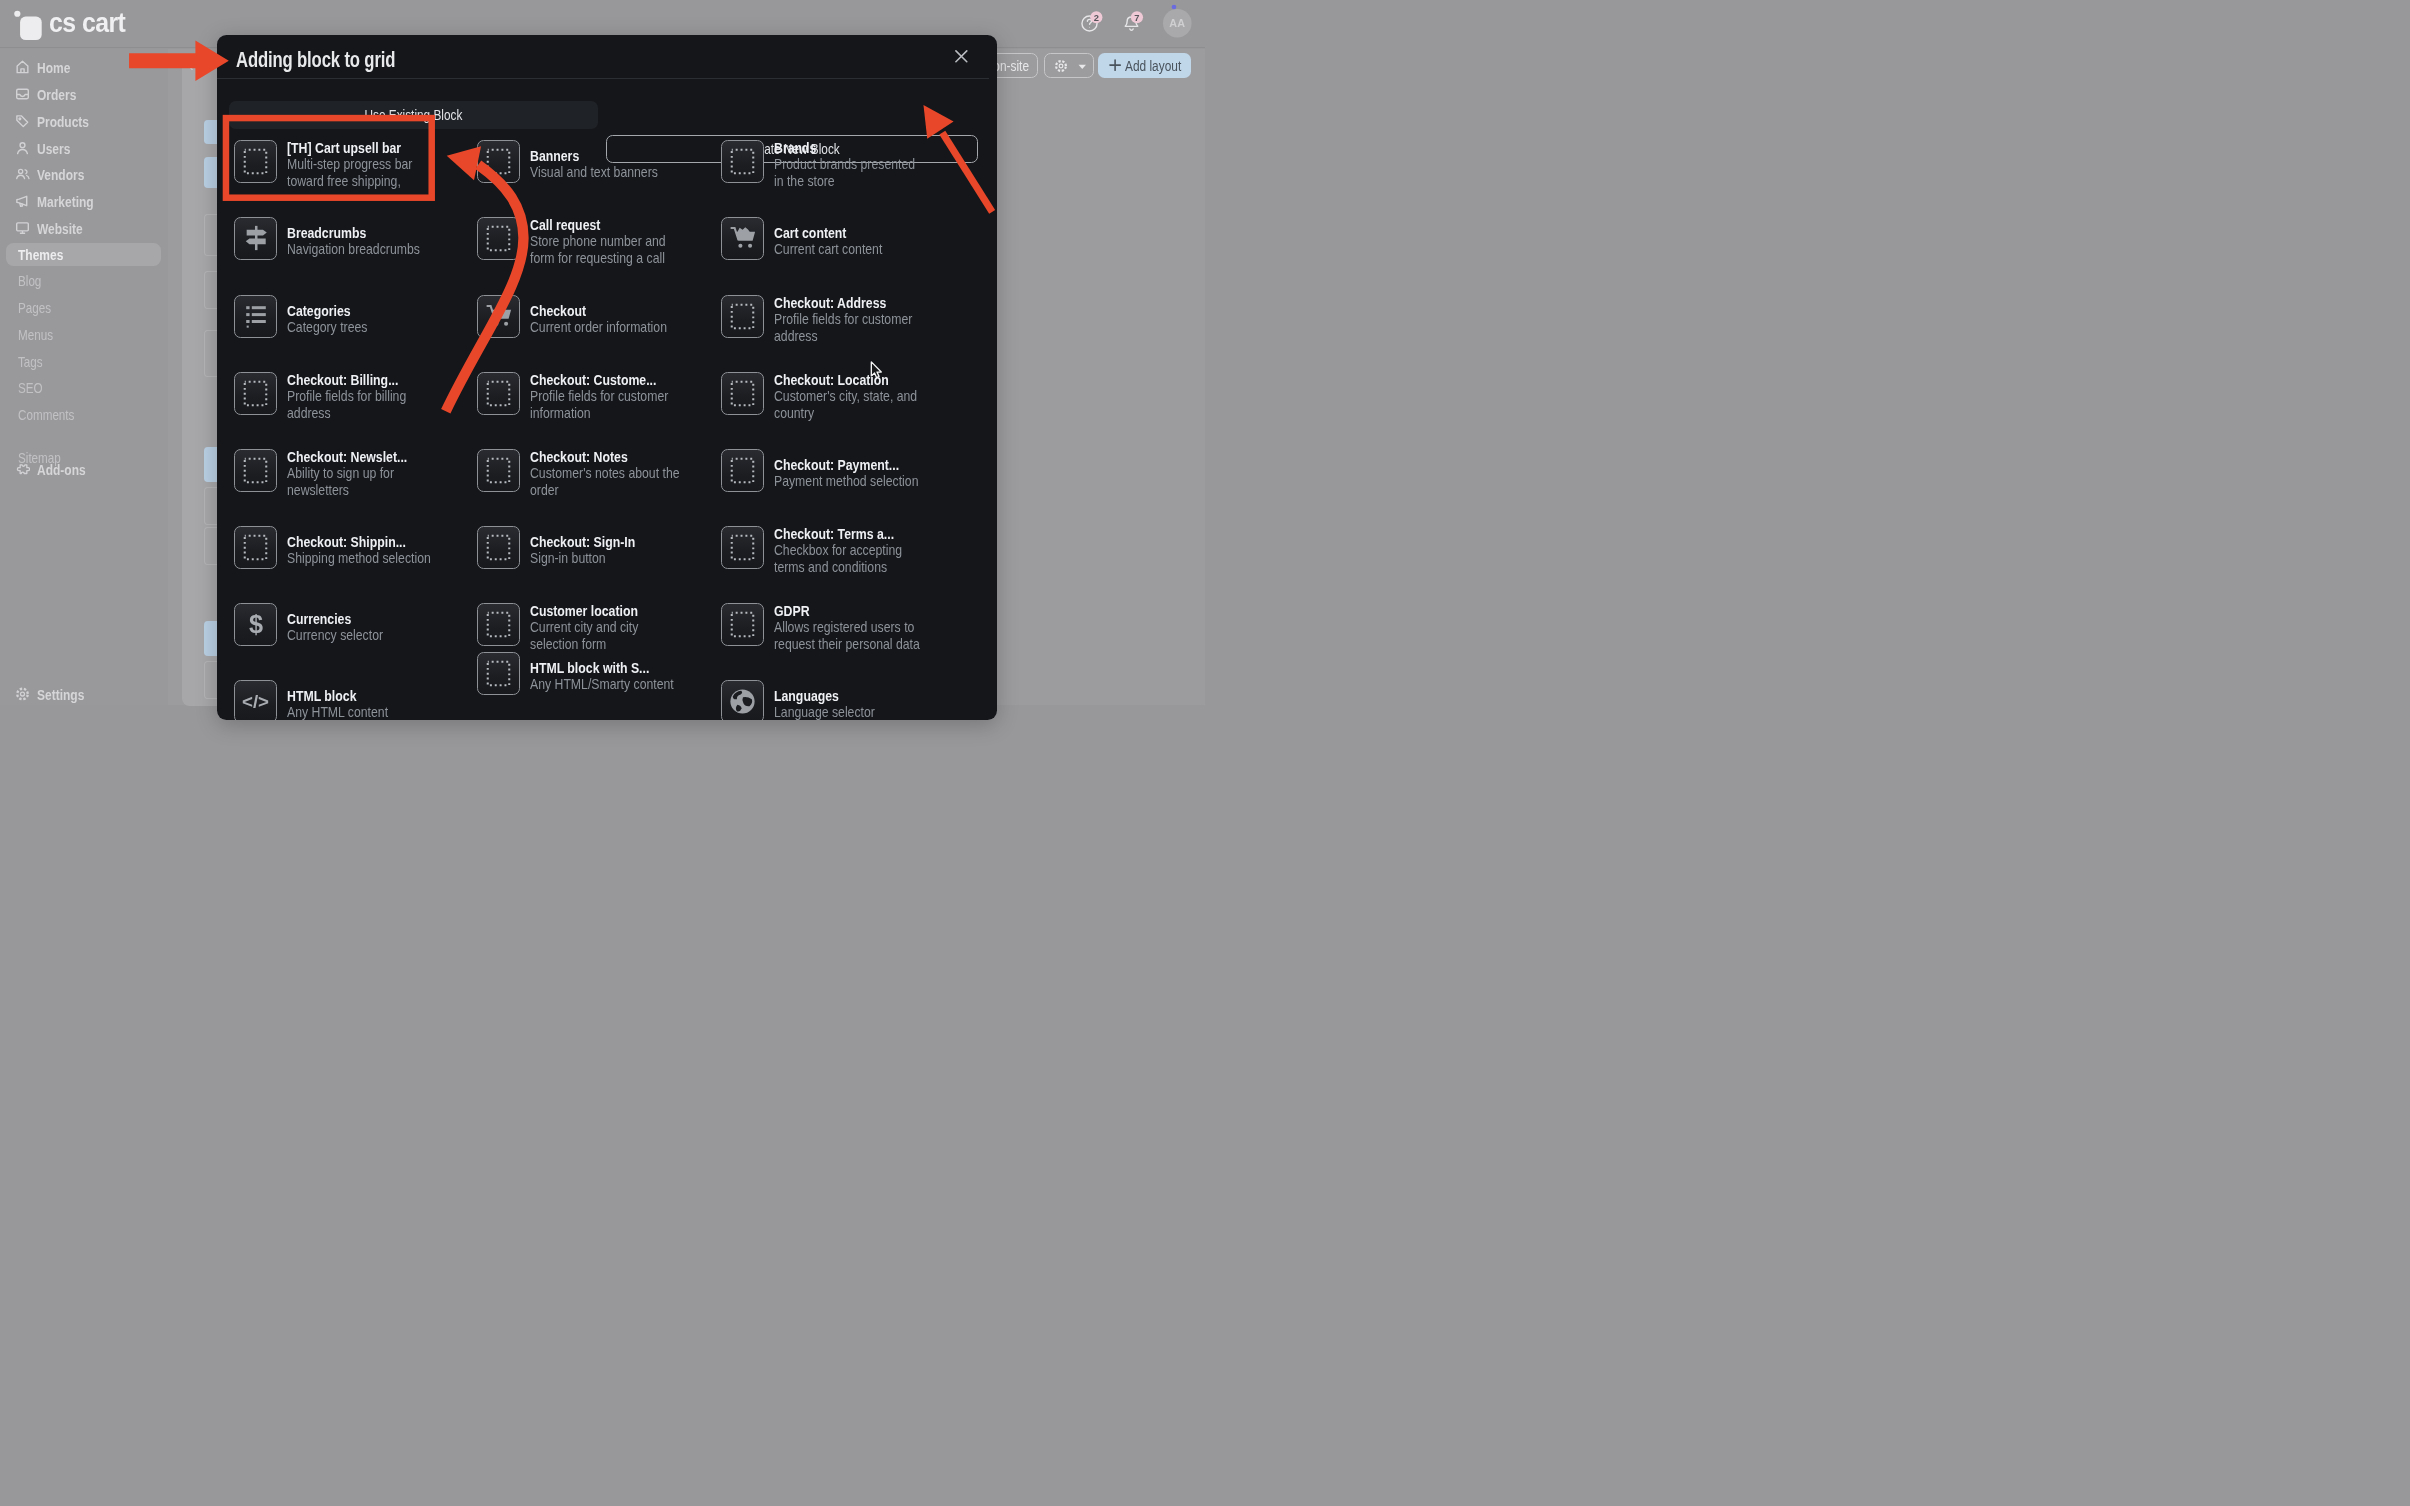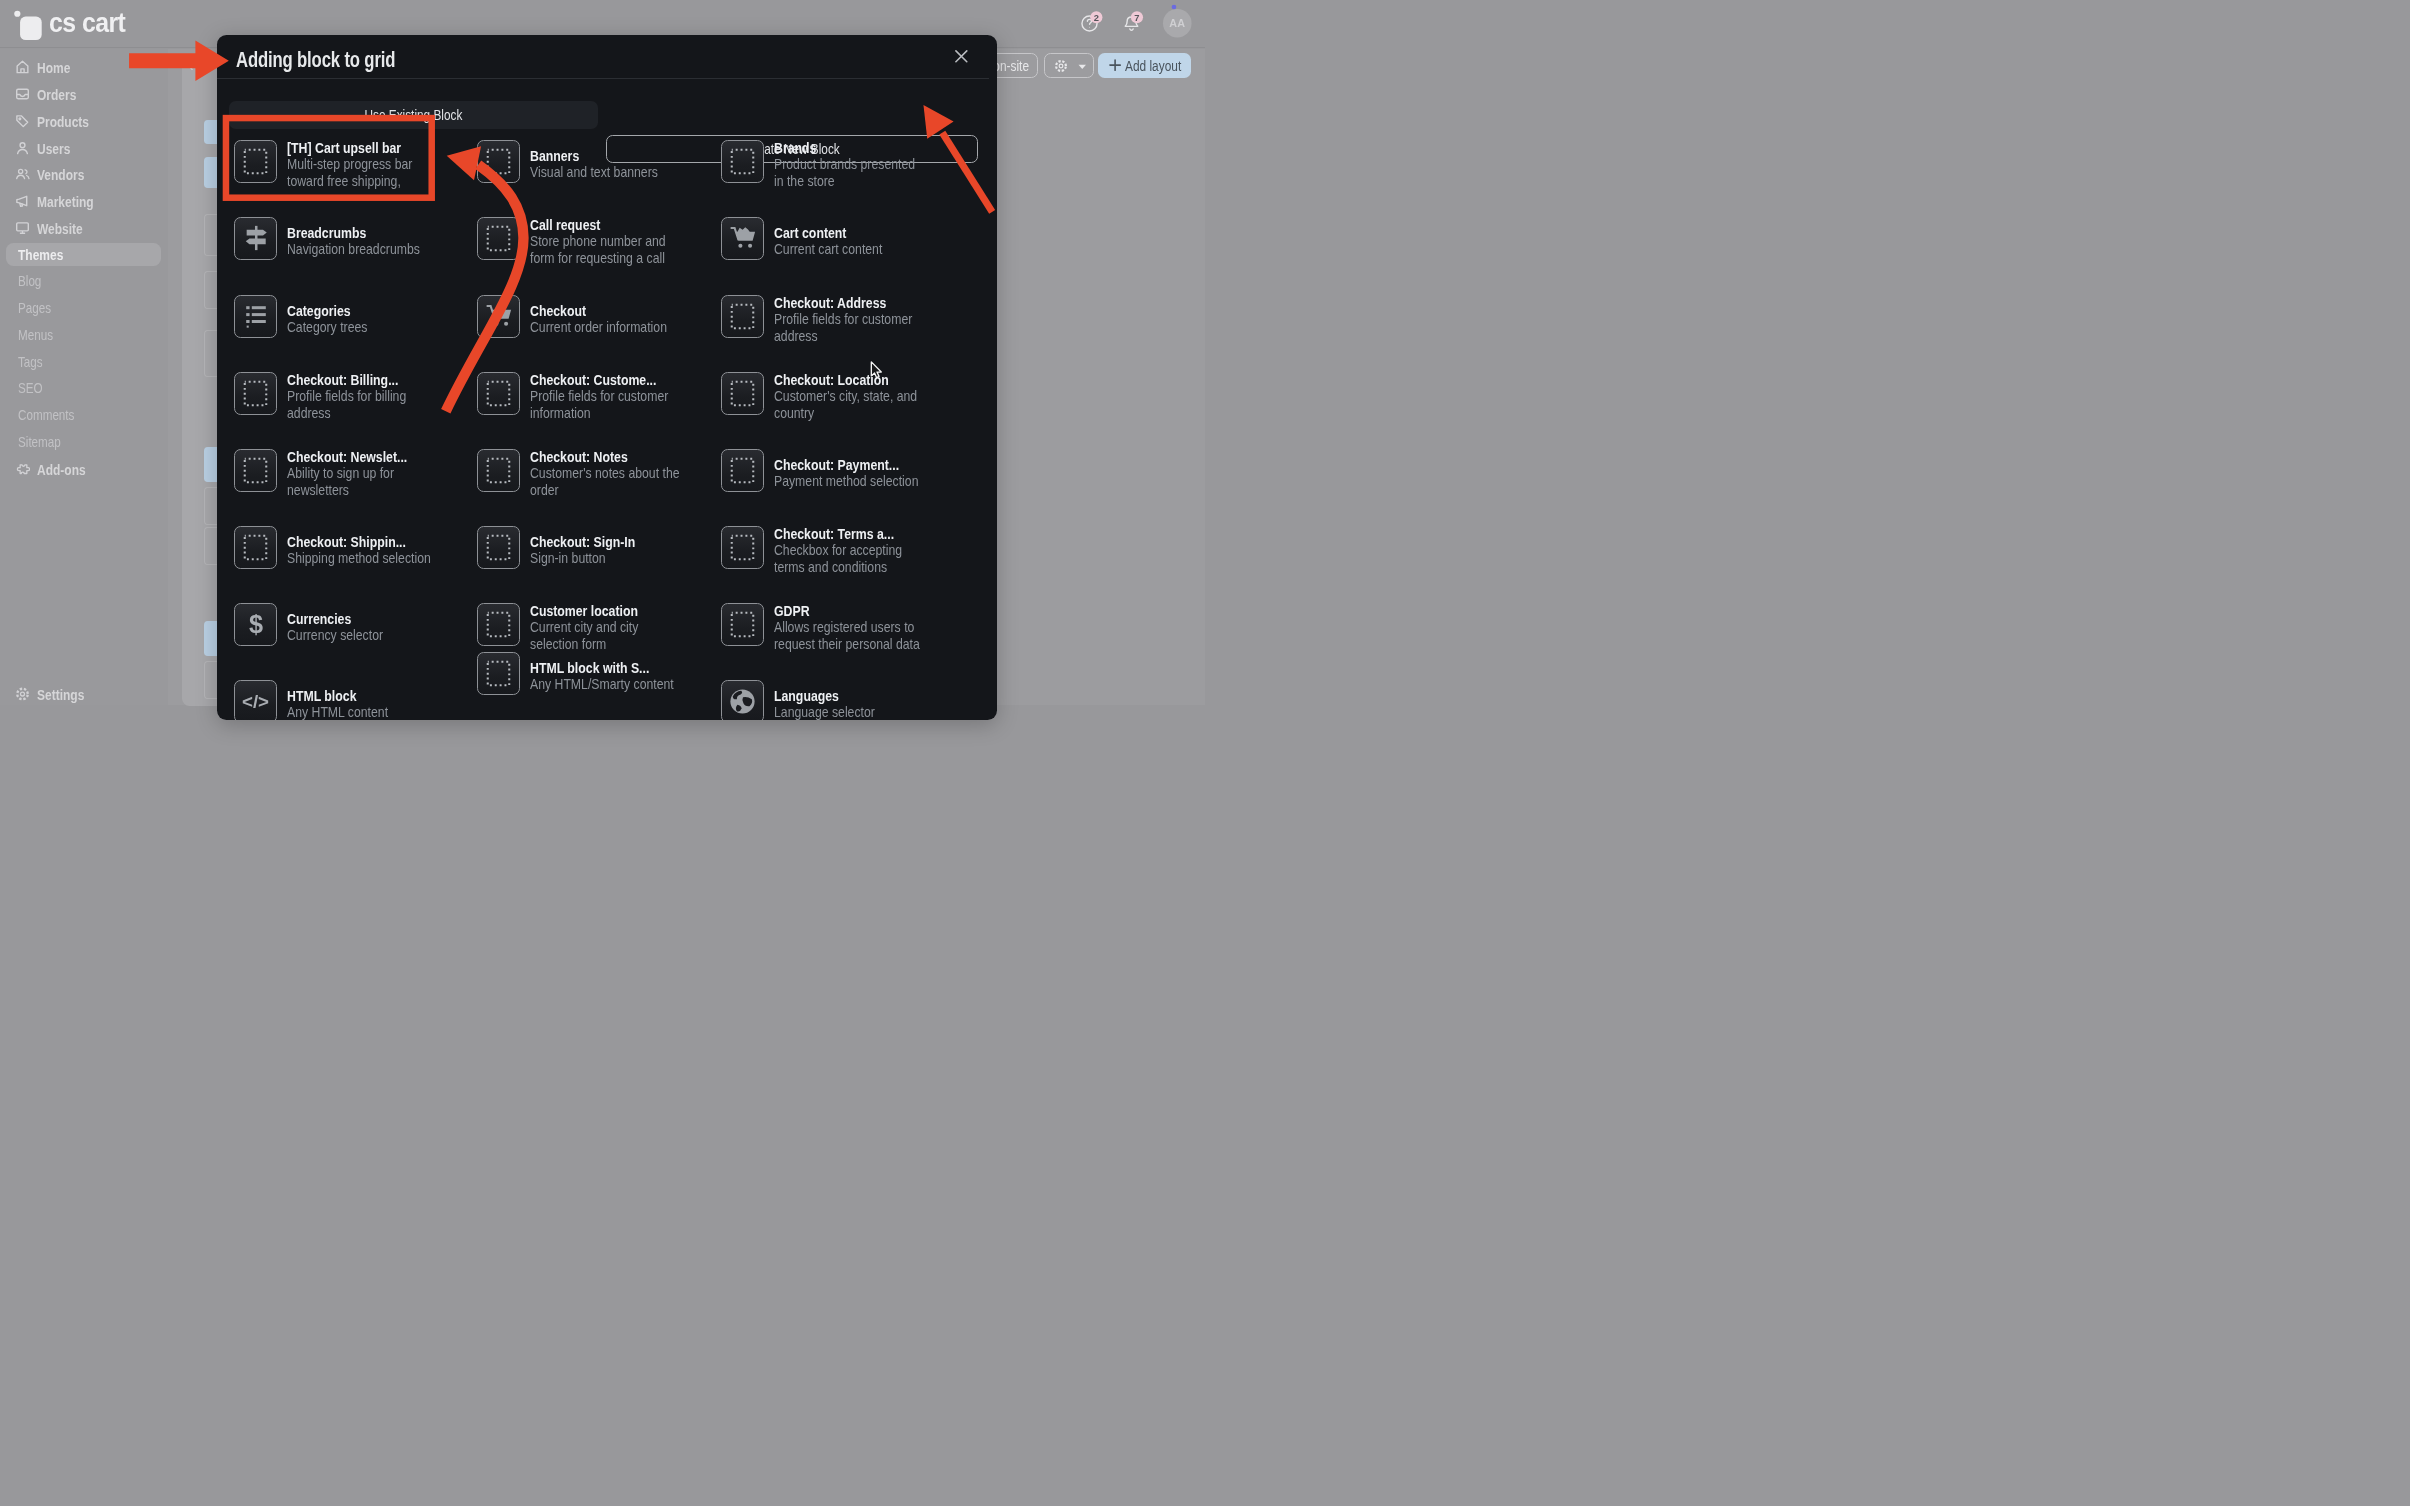--- a/index.html
+++ b/index.html
@@ -169,21 +169,21 @@
       </div>
     <div class="navsub abs" style="top:348px">
         <span class="lb">Tags</span>
       </div>
     <div class="navsub abs" style="top:374px">
         <span class="lb">SEO</span>
       </div>
     <div class="navsub abs" style="top:401px">
         <span class="lb">Comments</span>
       </div>
-    <div class="navsub abs" style="top:428px">
+    <div class="navsub abs" style="top:444px">
         <span class="lb">Sitemap</span>
       </div>
     <div class="navitem abs" style="top:455px">
         <svg class="ic" viewBox="0 0 16 16" fill="none" stroke="currentColor" stroke-width="1.4" stroke-linejoin="round">
           <path d="M5 2 h2 a1.55 1.55 0 0 0 3.1 0 H12.1 V5.1 h1.4 a1.55 1.55 0 0 1 0 3.1 h-1.4 V11.3 H9.3 a1.55 1.55 0 0 0 -3.1 0 H5 V8.2 H3.6 a1.55 1.55 0 0 1 0 -3.1 H5 Z" transform="translate(0.5,1.5)"></path>
         </svg>
         <span class="lb">Add-ons</span>
       </div>
     <div class="navitem abs" style="top:680px">
         <svg class="ic" viewBox="0 0 16 16" fill="none" stroke="currentColor">

